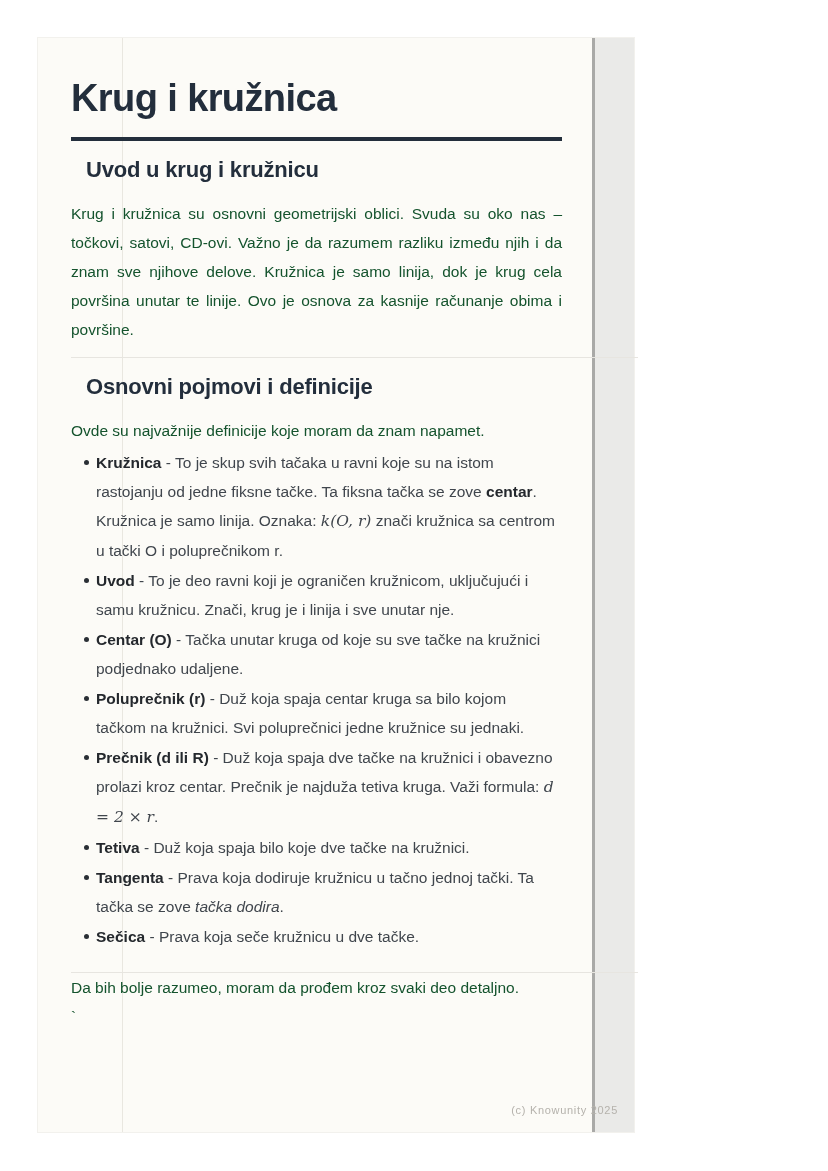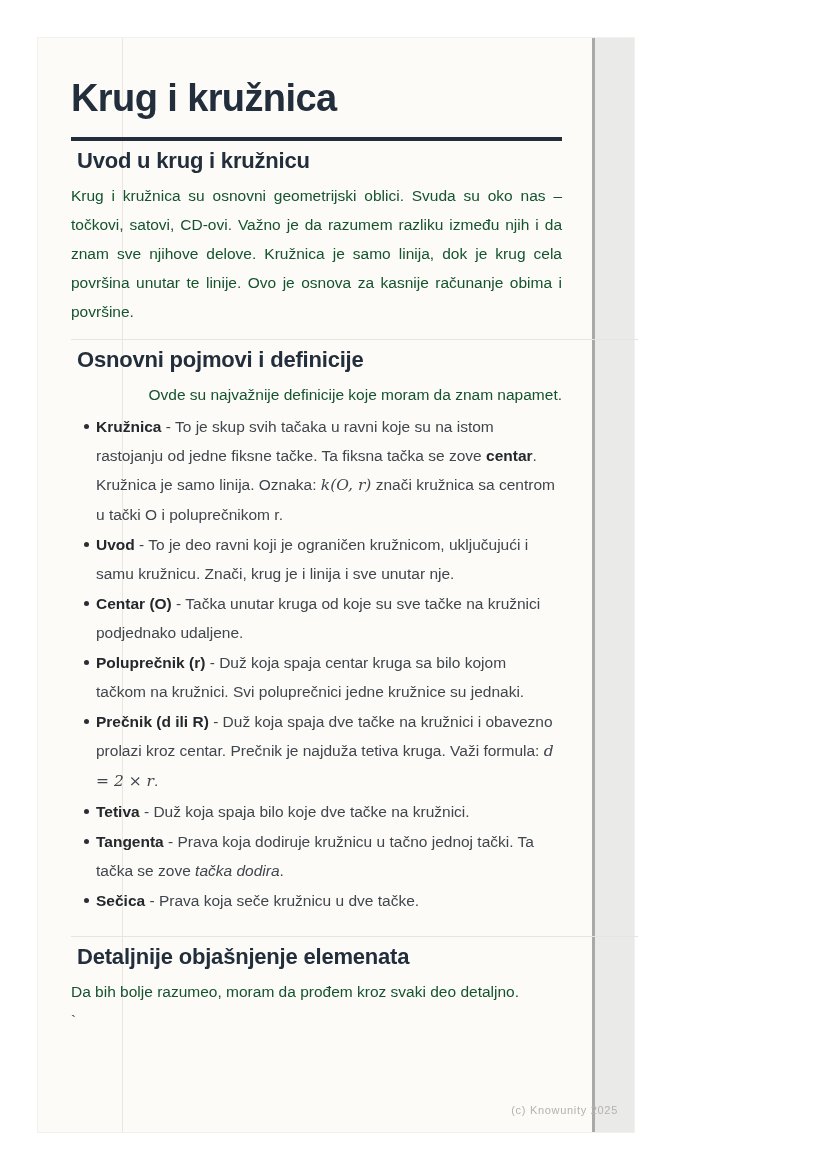--- a/index.html
+++ b/index.html
@@ -35,35 +35,35 @@
   h1.doc-title{
     margin:0;
     font-size:38px;line-height:44px;
     font-weight:800;letter-spacing:-0.6px;
     color:#232e3c;
   }
   .title-rule{
     height:4px;background:#232e3c;margin-top:17px;
   }
   h2.sec-heading{
-    margin:6px;font-size:22px;line-height:28px;
+    margin:15px;font-size:22px;line-height:28px;
     font-weight:700;letter-spacing:-0.2px;
     color:#232e3c;
   }
   .mt-h1{margin-top:36px;}
   .mt-h2{margin-top:34px;}
   .mt-h3{margin-top:30px;}
   p.body-text{
     margin:0;
     font-size:15.5px;line-height:29px;
     color:#14532d;
   }
   p.just{text-align:justify;}
   .mt-p1{margin-top:19px;}
-  .mt-p2{margin-top:18px;text-align:right;}
+  .mt-p2{margin-top:18px;}
   .mt-p3{margin-top:17px;}
   .mt-stray{margin-top:8px;}
   hr.divider{
     border:none;height:1px;background:#e7e5e0;
     width:567px;margin:13px 0 0 0;
   }
   hr.divider.d2{margin-top:21px;}
   ul.def-list{
     list-style:none;margin:3px 0 0 0;padding:0;
   }
@@ -120,19 +120,18 @@
         <li><span class="seg-bold">Centar (O)</span><span class="seg-normal"> - Tačka unutar kruga od koje su sve tačke na kružnici podjednako udaljene.</span></li>
         <li><span class="seg-bold">Poluprečnik (r)</span><span class="seg-normal"> - Duž koja spaja centar kruga sa bilo kojom tačkom na kružnici. Svi poluprečnici jedne kružnice su jednaki.</span></li>
         <li><span class="seg-bold">Prečnik (d ili R)</span><span class="seg-normal"> - Duž koja spaja dve tačke na kružnici i obavezno prolazi kroz centar. Prečnik je najduža tetiva kruga. Važi formula: </span><span class="seg-math">d = 2 × r</span><span class="seg-normal">.</span></li>
         <li><span class="seg-bold">Tetiva</span><span class="seg-normal"> - Duž koja spaja bilo koje dve tačke na kružnici.</span></li>
         <li><span class="seg-bold">Tangenta</span><span class="seg-normal"> - Prava koja dodiruje kružnicu u tačno jednoj tački. Ta tačka se zove </span><span class="seg-italic">tačka dodira</span><span class="seg-normal">.</span></li>
         <li><span class="seg-bold">Sečica</span><span class="seg-normal"> - Prava koja seče kružnicu u dve tačke.</span></li>
       </ul>
 
     <hr class="divider d2">
 
-    <h2 class="sec-heading mt-h3">Detaljnije objašnjenje elemenata</h2>
     <p class="body-text mt-p3">Da bih bolje razumeo, moram da prođem kroz svaki deo detaljno.</p>
     <p class="body-text mt-stray">`</p>
   </div>
 
   <div class="footer-note">(c) Knowunity 2025</div>
 </div>
 
 </body></html>

